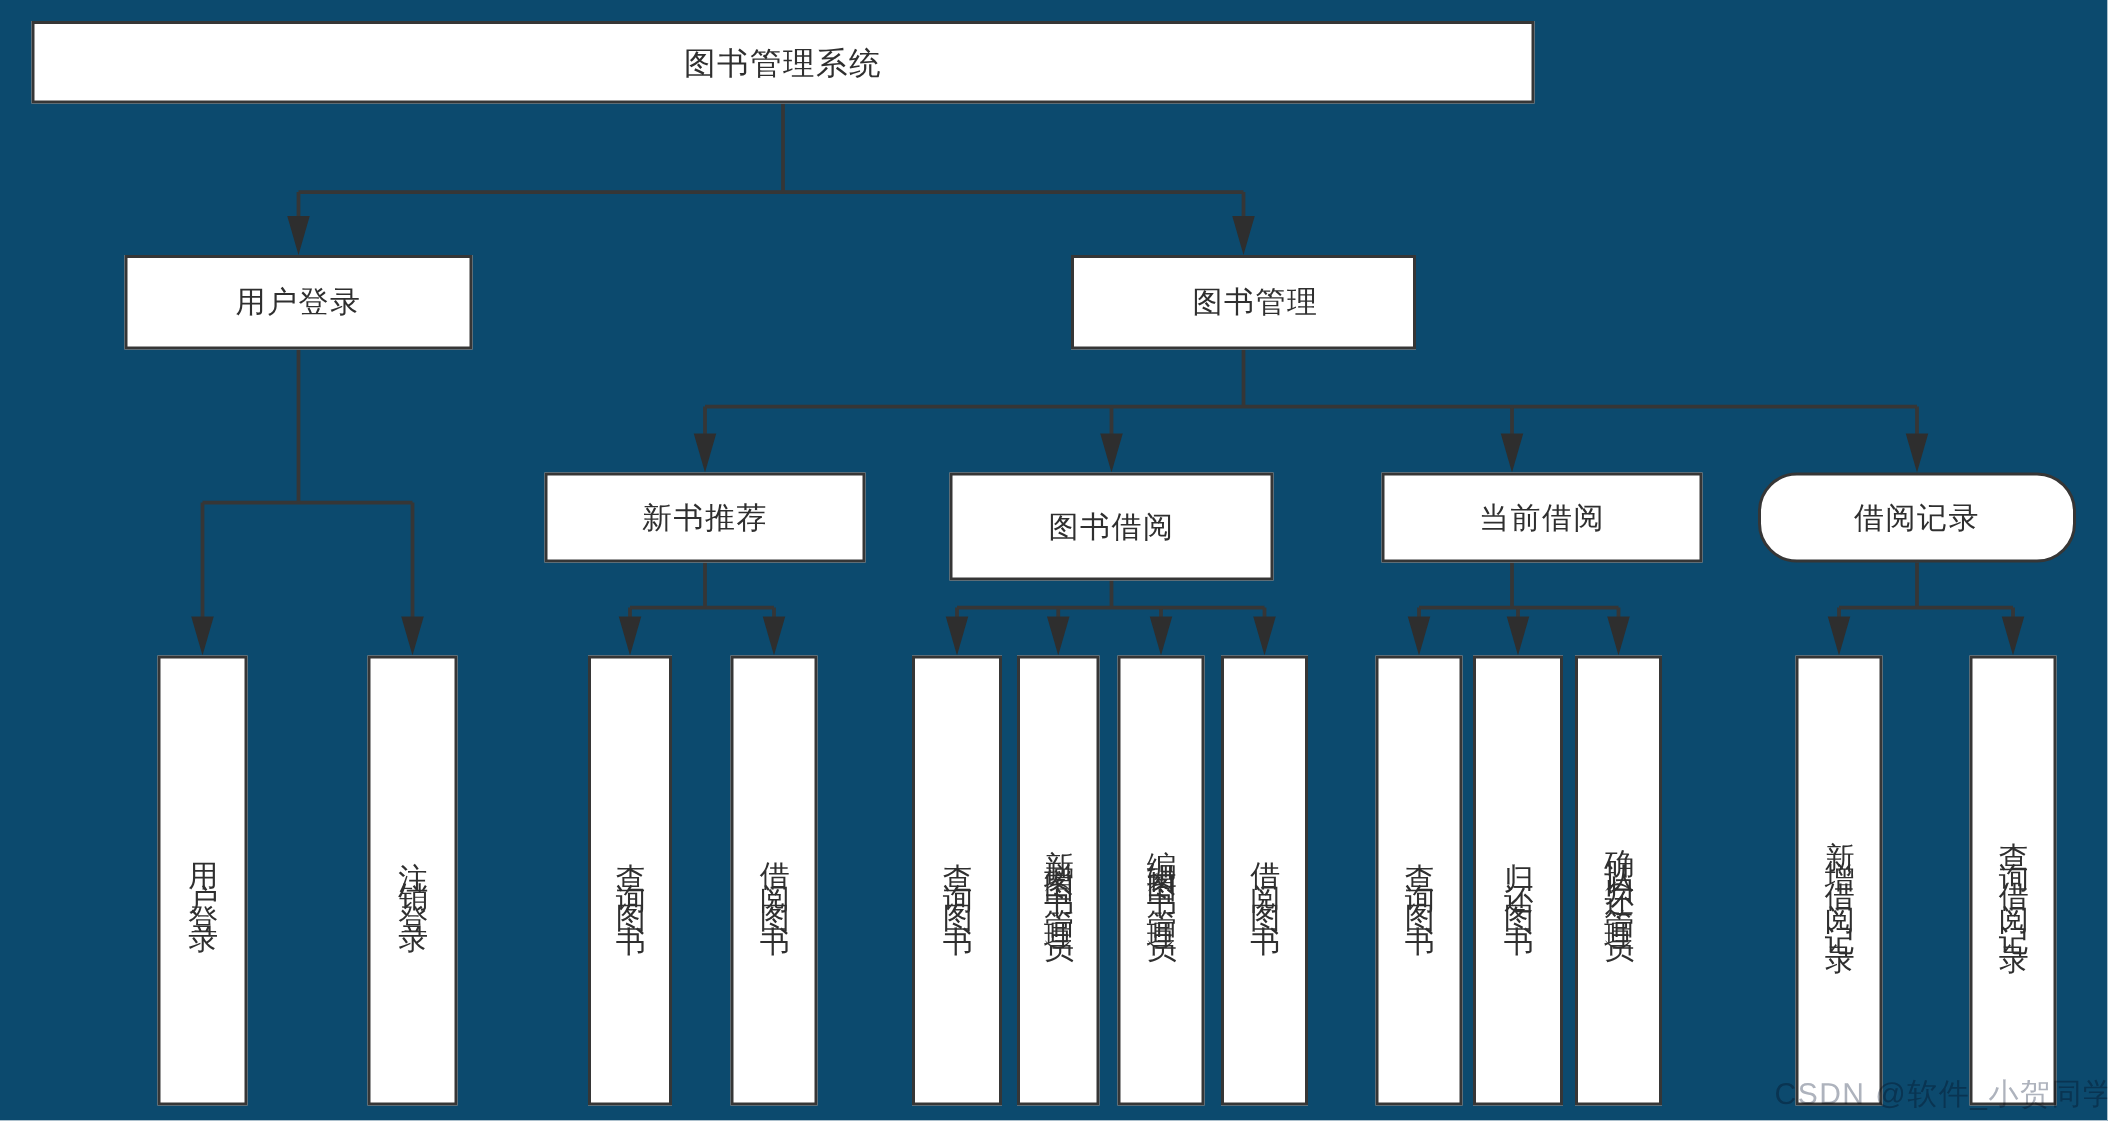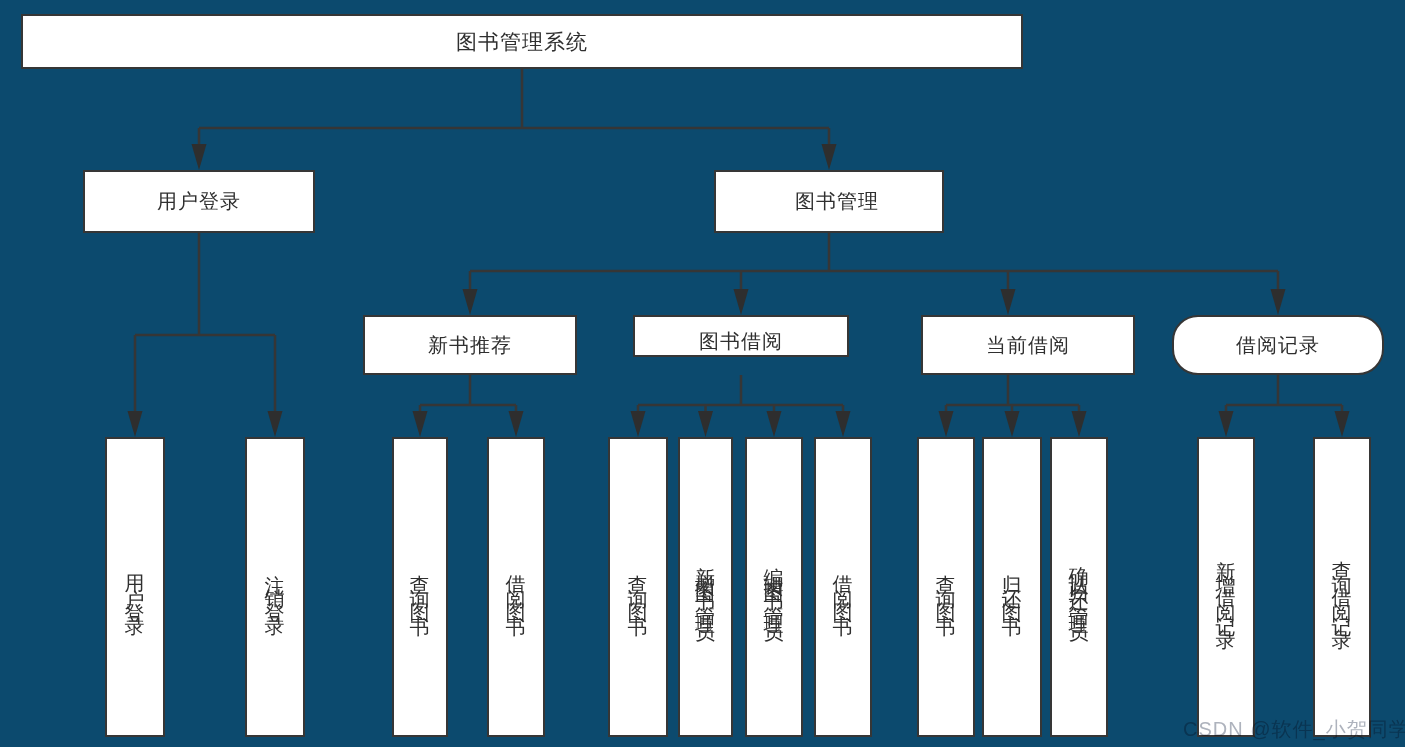--- a/index.html
+++ b/index.html
@@ -80,21 +80,21 @@
   <div class="node" style="left:83px;top:170px;width:232px;height:63px;">
     <span class="h-label">用户登录</span>
   </div>
   <div class="node" style="left:714px;top:170px;width:230px;height:63px;padding-left:16px;">
     <span class="h-label">图书管理</span>
   </div>
 
   <div class="node" style="left:363px;top:315px;width:214px;height:60px;">
     <span class="h-label">新书推荐</span>
   </div>
-  <div class="node" style="left:633px;top:315px;width:216px;height:42px;align-items:flex-end;">
+  <div class="node" style="left:633px;top:315px;width:216px;height:72px;">
     <span class="h-label">图书借阅</span>
   </div>
   <div class="node" style="left:901px;top:315px;width:214px;height:60px;margin-left:20px;">
     <span class="h-label">当前借阅</span>
   </div>
   <div class="node" style="left:1172px;top:315px;width:212px;height:60px;border-radius:26px;">
     <span class="h-label">借阅记录</span>
   </div>
 
   <div class="node leaf" style="left:105px;width:60px;">

